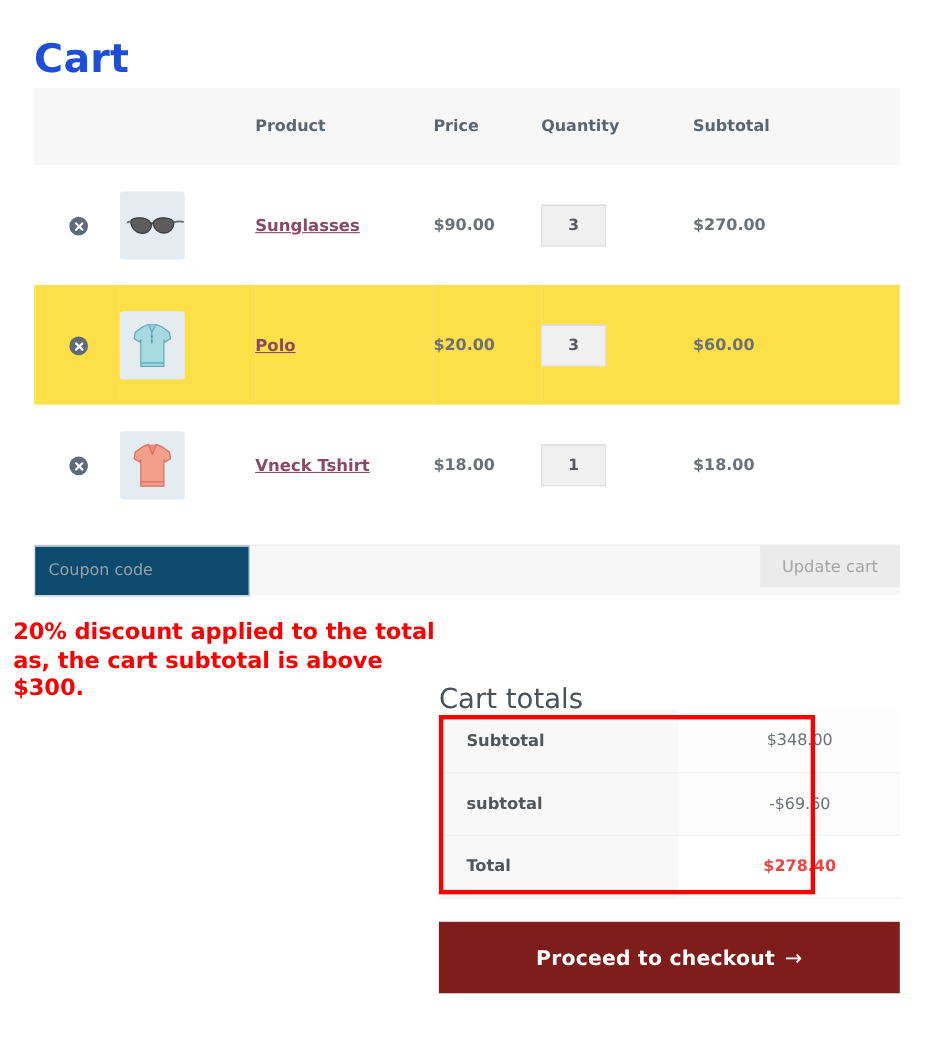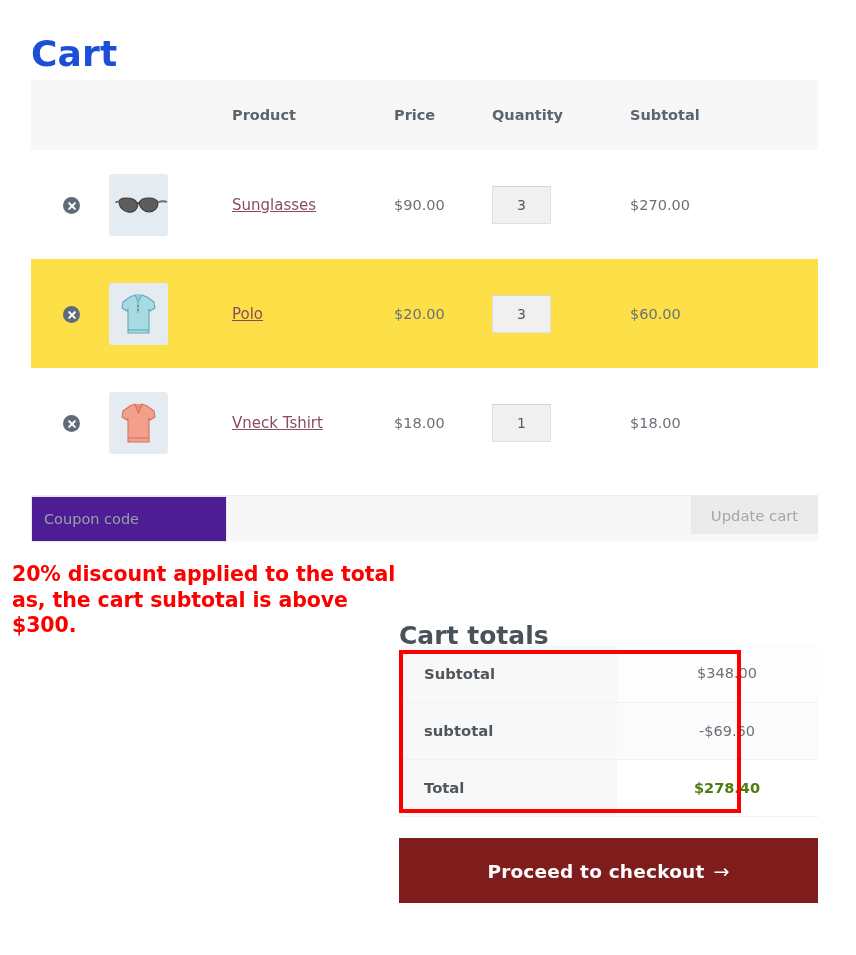--- a/index.html
+++ b/index.html
@@ -27,20 +27,21 @@
   .cart-table {
     position: absolute;
     left: 31px; top: 80px;
     width: 787px;
     border-collapse: collapse;
   }
   .cart-table th, .cart-table td {
     padding: 0;
     vertical-align: middle;
     text-align: left;
+    font-weight: bold;
   }
   .thead-row { background: #f7f7f7; height: 70px; }
   .thead-row th {
     font-size: 14.5px;
     font-weight: bold;
     color: #5a6570;
     height: 70px;
   }
   .col-remove  { width: 78px; }
   .col-thumb   { width: 123px; }
@@ -110,21 +111,21 @@
     position: absolute;
     left: 31px; top: 495px;
     width: 787px; height: 46px;
     background: #f7f7f7;
     border-top: 1px solid #ededed;
   }
   .coupon-input {
     position: absolute;
     left: 0; top: 0;
     width: 196px; height: 46px;
-    background: #4c1d95;
+    background: #0c4a6e;
     border: 1px solid #eaeaea;
     font-size: 14.5px;
     color: #8d9499;
     padding: 0 12px;
     font-family: "DejaVu Sans", "Liberation Sans", sans-serif;
     outline: none;
   }
   .coupon-input::placeholder { color: #9aa0a4; opacity: 1; }
   .apply-coupon-btn {
     position: absolute;
@@ -160,21 +161,21 @@
     color: #fc0000;
     line-height: 25.5px;
     letter-spacing: -0.1px;
   }
 
   
   .totals-heading {
     position: absolute;
     left: 399px; top: 598px;
     font-size: 25px;
-    font-weight: 700;
+    font-weight: 400;
     color: #4a5158;
     line-height: 34px;
   }
   .totals-table {
     position: absolute;
     left: 399px; top: 645px;
     width: 419px;
     border-collapse: collapse;
   }
   .totals-table tr { height: 57px; }
@@ -192,21 +193,21 @@
     text-align: center;
     padding-left: 20px;
     font-size: 14.5px;
     color: #6a7178;
     background: #fcfcfc;
     border-bottom: 1px solid #f1f1f1;
   }
   .totals-table tr.total-row th { background: #f8f8f8; }
   .totals-table tr.total-row td {
     font-weight: bold;
-    color: #4d7c0f;
+    color: #ef4444;
     background: #ffffff;
   }
   .totals-table tr.subtotal-row td { background: #fdfdfd; }
   .totals-table tr.discount-row th { background: #f8f8f8; }
   .totals-table tr.discount-row td { background: #fbfbfb; }
 
   .red-highlight {
     position: absolute;
     left: 399px; top: 650px;
     width: 342px; height: 163px;

